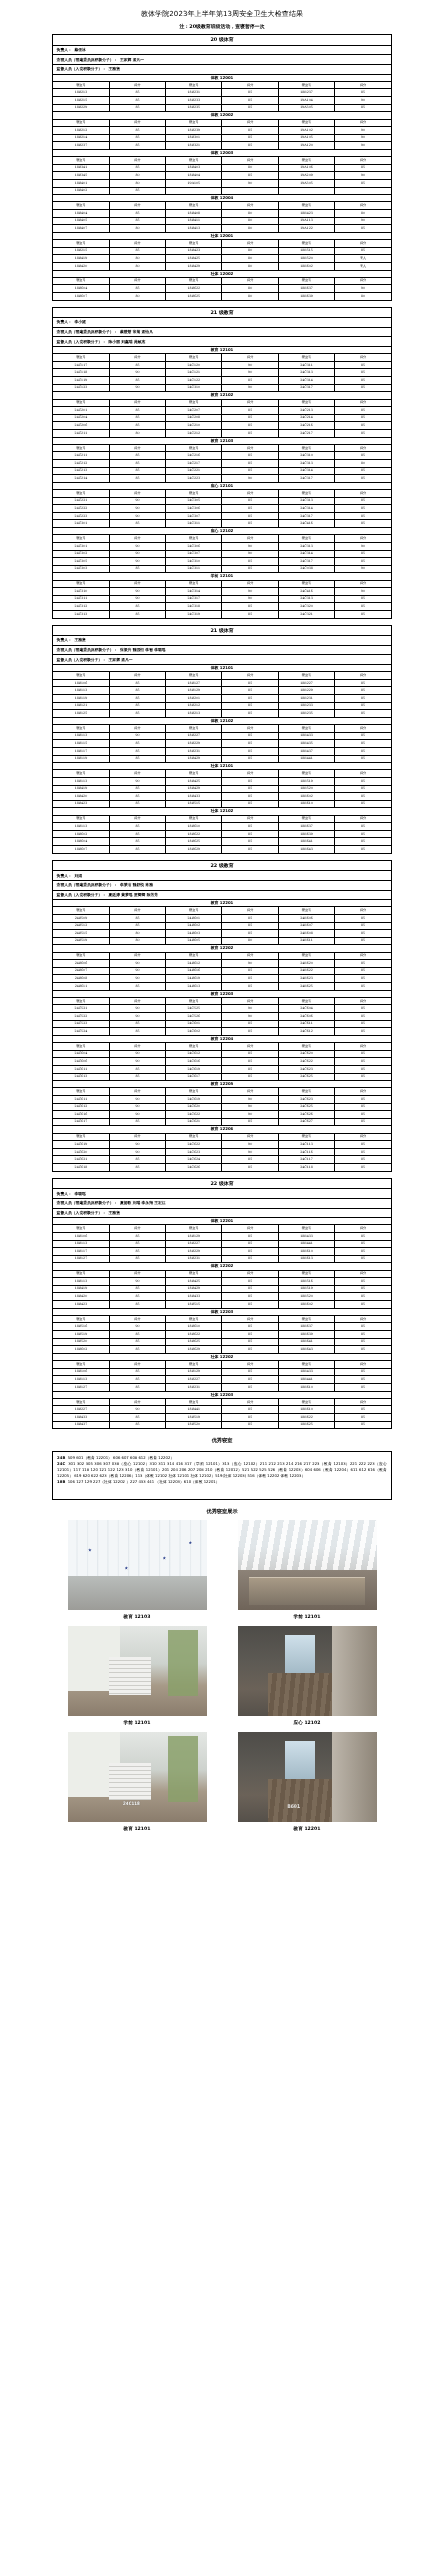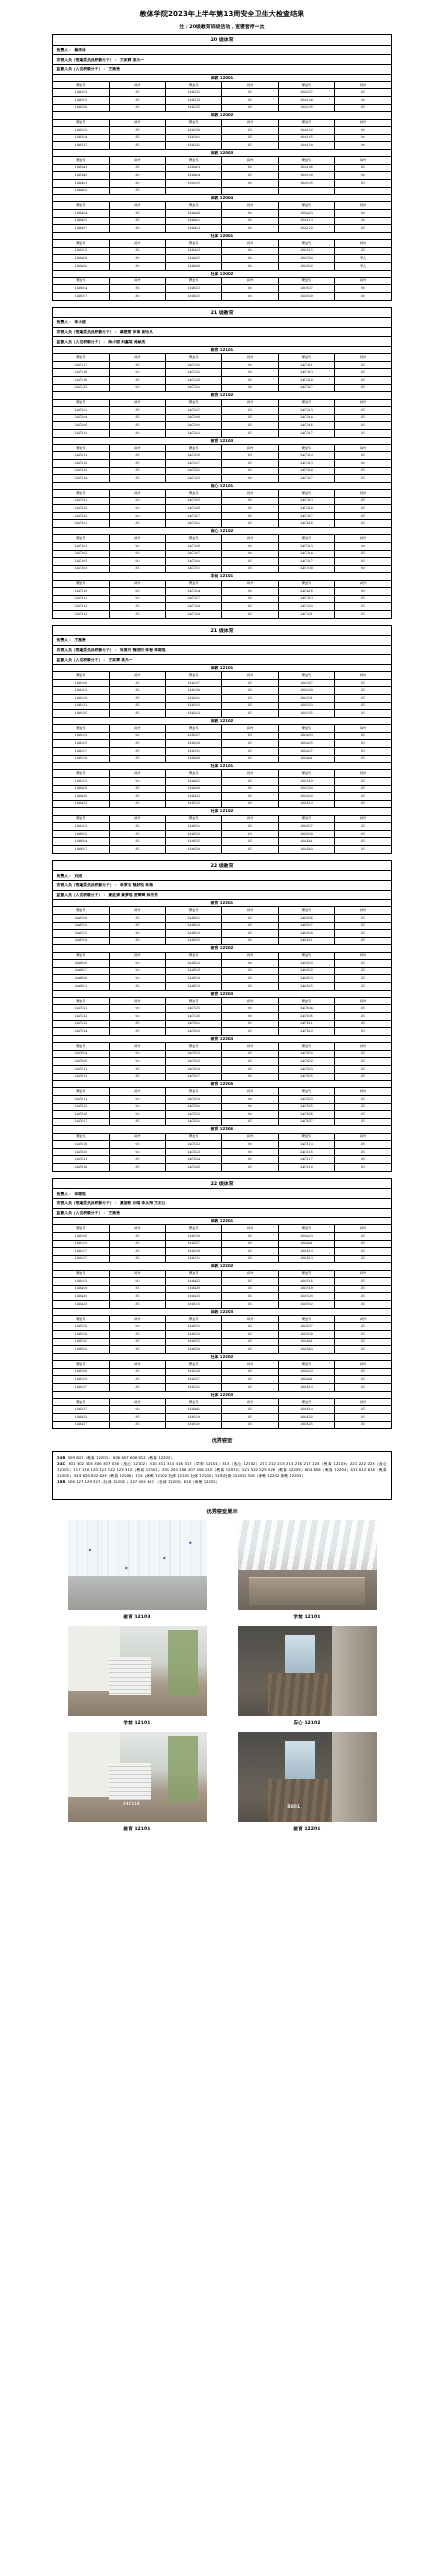--- a/index.html
+++ b/index.html
@@ -6,21 +6,21 @@
   html,body{margin:0;padding:0;background:#ffffff;}
   body{
     font-family:"DejaVu Sans","Liberation Sans",sans-serif;
     color:#000;
     width:444px;
     -webkit-font-smoothing:none;
   }
   .page{width:444px;margin:0 auto;position:relative;padding-top:7.2px;box-sizing:border-box;}
   .doc-title{
     text-align:center;
-    font-weight:bold;
+    font-weight:normal;
     font-size:7px;
     letter-spacing:0.1px;
     margin:3.1px 0 5.2px 0;
     line-height:1.2;
   }
   .doc-note{
     text-align:center;
     font-weight:bold;
     font-size:4.9px;
     margin:0 0 4.6px 0;

